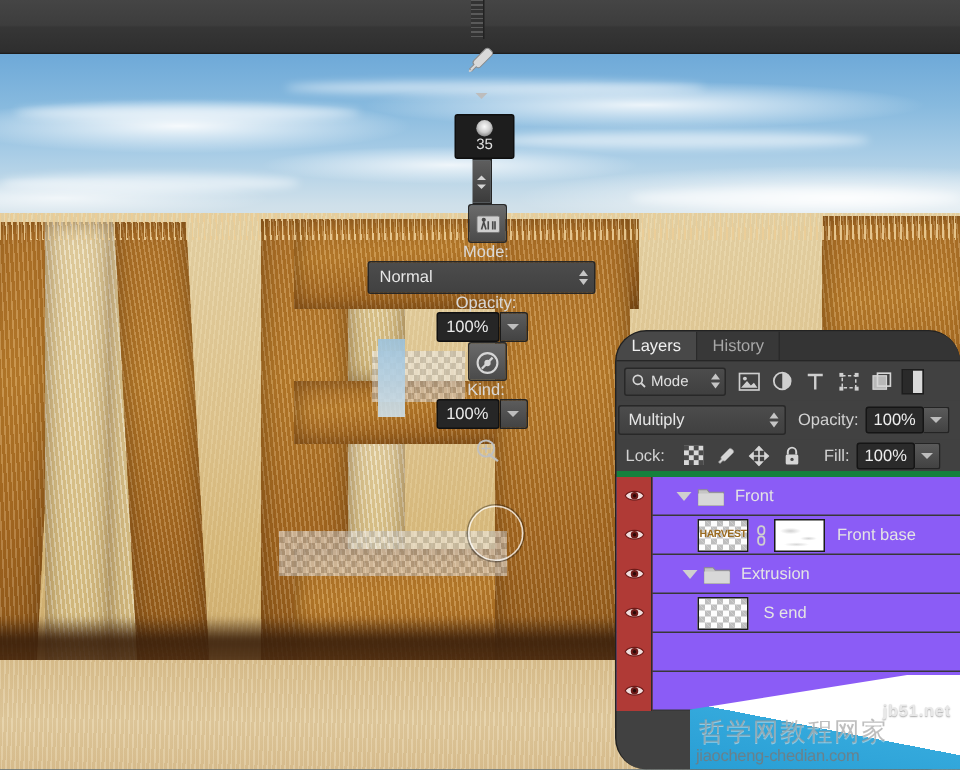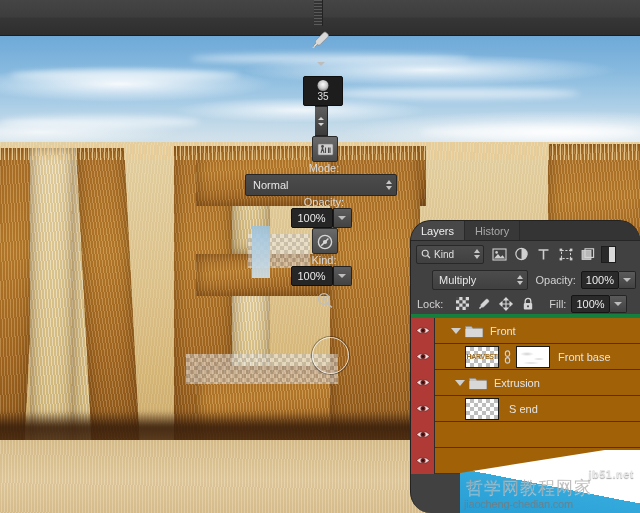--- a/index.html
+++ b/index.html
@@ -284,21 +284,21 @@
   }
   .toggle-sw {
     width: 15px; height: 17px; margin-left: 5px;
     background: linear-gradient(90deg,#2a2a2a 0 50%, #dadada 50% 100%);
     border: 1px solid #1d1d1d;
     cursor: pointer;
   }
 
   .blend-row {
     height: 26px; display:flex; align-items:center;
-    padding: 0 4px 0 21px; background:#414141;
+    padding: 0 4px 0 1px; background:#414141;
   }
   .blend-select {
     width: 112px; height: 20px;
     background: linear-gradient(180deg,#4c4c4c,#404040);
     border: 1px solid #282828; border-radius: 2px;
     display:flex; align-items:center; padding: 0 4px 0 6px;
     cursor:pointer;
   }
   .blend-select span { font-size:11px; color:#e6e6e6; flex:1; }
   .pan-label { font-size:11px; color:#d2d2d2; margin-left:8px; margin-right:5px; }
@@ -316,21 +316,21 @@
     display:flex;align-items:center;justify-content:center;cursor:pointer;
   }
   .lock-row {
     height: 25px; display:flex; align-items:center;
     padding: 0 4px 0 6px; background:#414141;
     border-bottom: 4px solid #15803d;
   }
   .lock-icons { display:flex;align-items:center;gap:8px;margin-left:7px; }
   .lock-ico { width:14px;height:14px;display:flex;align-items:center;justify-content:center;cursor:pointer; }
 
-  .layer-list { background:#a16207; }
+  .layer-list { background:#8b5cf6; }
   .layer-row {
     height: 26px; display:flex; align-items:center;
     border-bottom: 1px solid #383838;
     position: relative;
   }
   .layer-row.selected { background:#5d6a7d; }
   .eye-cell {
     width: 24px; height: 26px;
     background: #b03a36;
     display:flex;align-items:center;justify-content:center;
@@ -560,21 +560,21 @@
       </div>
       <div class="ptab-rest"></div>
     </div>
 
     <div class="filter-row">
       <div class="kind-select">
         <svg width="10" height="10" viewBox="0 0 10 10">
           <circle cx="4.2" cy="4.2" r="3" fill="none" stroke="#d6d6d6" stroke-width="1.1"></circle>
           <path d="M6.5 6.5 L9 9" stroke="#d6d6d6" stroke-width="1.2"></path>
         </svg>
-        <span class="ktext">Kind</span>
+        <span class="ktext">Mode</span>
         <div class="sel-arrows">
           <div class="sel-up"></div>
             <div class="sel-dn"></div>
         </div>
       </div>
 
       <div class="filt-icons">
         <div class="filt-ico">
           <svg width="15" height="13" viewBox="0 0 15 13">
             <rect x="1" y="1" width="13" height="11" fill="none" stroke="#cfcfcf" stroke-width="1.1"></rect>

